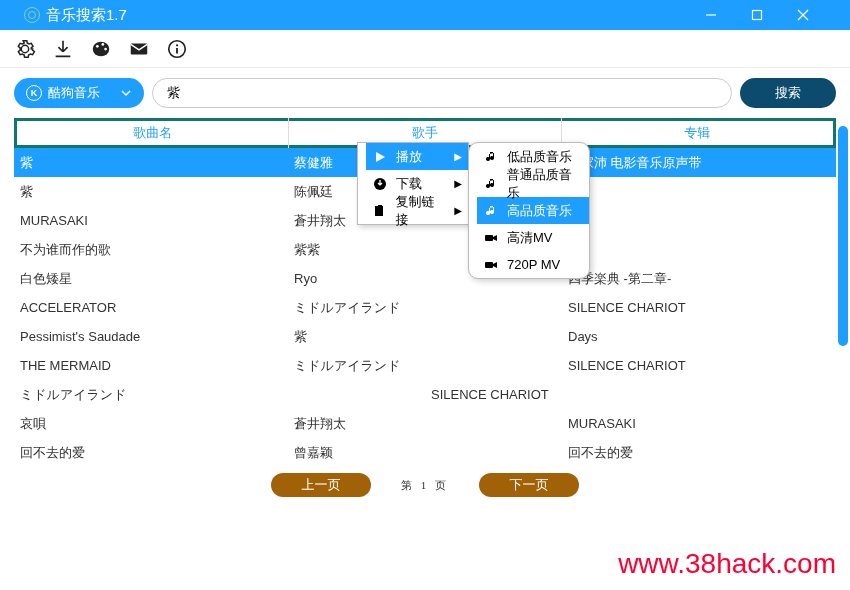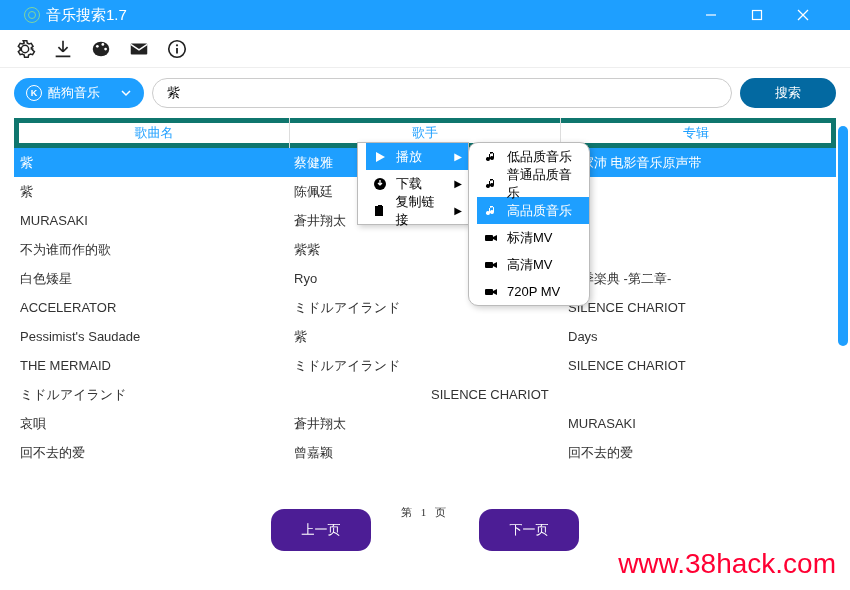--- a/index.html
+++ b/index.html
@@ -9,33 +9,33 @@
 .titlebar .app-icon::after { content: ''; width: 6px; height: 6px; border: 1.5px solid #7fd4a0; border-radius: 50%; }
 .win-controls { margin-left: auto; display: flex; }
 .win-btn { width: 46px; height: 30px; display: flex; align-items: center; justify-content: center; cursor: pointer; }
 .toolbar { height: 38px; display: flex; align-items: center; padding: 0 14px; gap: 16px; border-bottom: 1px solid #eee; }
 .toolbar .ticon { width: 22px; height: 22px; cursor: pointer; display: flex; align-items: center; justify-content: center; }
 .searchbar { display: flex; align-items: center; padding: 10px 14px; gap: 8px; }
 .dropdown { width: 130px; height: 30px; background: #1e9fff; border-radius: 15px; display: flex; align-items: center; padding: 0 12px; color: #fff; font-size: 13px; position: relative; }
 .dropdown .kicon { width: 16px; height: 16px; border: 1.5px solid #fff; border-radius: 50%; margin-right: 6px; display: flex; align-items: center; justify-content: center; font-size: 9px; font-weight: bold; }
 .dropdown .chev { margin-left: auto; }
 .search-input { flex: 1; height: 30px; border: 1px solid #ccc; border-radius: 15px; padding: 0 14px; font-size: 13px; outline: none; }
-.search-btn { width: 96px; height: 30px; background: #0369a1; color: #fff; border: none; border-radius: 15px; font-size: 13px; cursor: pointer; }
+.search-btn { width: 96px; height: 30px; background: #0c4a6e; color: #fff; border: none; border-radius: 15px; font-size: 13px; cursor: pointer; }
 .table-wrap { position: relative; padding: 0 14px; }
-.table-head { display: flex; height: 30px; align-items: center; border: 5px solid #0f766e; }
+.table-head { display: flex; height: 30px; align-items: center; border: 3px solid #0f766e; }
 .table-head .col { flex: 1; text-align: center; color: #1e9fff; font-size: 13px; border-right: 1px solid #ddd; line-height: 30px; }
 .table-head .col:last-child { border-right: none; }
 .rows { position: relative; }
 .row { display: flex; height: 29px; align-items: center; font-size: 13px; color: #333; }
 .row .cell { flex: 1; padding: 0 6px; white-space: nowrap; overflow: hidden; }
 .row.sel { background: #1e9fff; color: #fff; }
 .scrollbar { position: absolute; right: 2px; top: 0; width: 10px; height: 420px; }
 .scroll-thumb { width: 10px; height: 220px; background: #1e9fff; border-radius: 5px; margin-top: 8px; }
 .pager { display: flex; align-items: center; justify-content: center; gap: 30px; margin-top: 6px; }
-.pbtn { width: 100px; height: 42px; background: #4c1d95; color: #fff; border: none; border-radius: 13px; font-size: 13px; cursor: pointer; margin-top: 36px; }
+.pbtn { width: 100px; height: 24px; background: #a16207; color: #fff; border: none; border-radius: 13px; font-size: 13px; cursor: pointer; }
 .pinfo { font-size: 11px; font-family: SimSun, serif; color: #333; letter-spacing: 3px; }
 .ctx-menu { position: absolute; background: #fff; border: 1px solid #bbb; box-shadow: 2px 2px 6px rgba(0,0,0,0.2); font-size: 13px; z-index: 10; padding-left: 8px; }
 .ctx-menu.m1 { left: 357px; top: 142px; width: 112px; }
 .ctx-menu.m2 { left: 468px; top: 142px; width: 122px; border-radius: 10px; }
 .ctx-item { height: 27px; display: flex; align-items: center; padding: 0 6px; gap: 8px; cursor: pointer; }
 .ctx-item.sel { background: #1e9fff; color: #fff; }
 .ctx-item .cicon { width: 16px; display: flex; justify-content: center; }
 .ctx-item .arrow { margin-left: auto; font-size: 10px; }
 .watermark { position: absolute; right: 14px; bottom: 10px; color: #ff0033; font-size: 28px; font-weight: 400; font-family: Arial, sans-serif; }
 svg { display: block; }
@@ -243,35 +243,26 @@
       </span>
       <span>高品质音乐</span>
     </div>
     <div class="ctx-item">
       <span class="cicon">
         <svg width="14" height="14">
           <rect x="1" y="4" width="8" height="6" rx="1" fill="currentColor"></rect>
           <path d="M9 6l4-2v6l-4-2z" fill="currentColor"></path>
         </svg>
       </span>
-      <span>标清MV</span>
+      <span>高清MV</span>
     </div>
     <div class="ctx-item">
       <span class="cicon">
         <svg width="14" height="14">
           <rect x="1" y="4" width="8" height="6" rx="1" fill="currentColor"></rect>
           <path d="M9 6l4-2v6l-4-2z" fill="currentColor"></path>
         </svg>
       </span>
-      <span>高清MV</span>
-    </div>
-    <div class="ctx-item">
-      <span class="cicon">
-        <svg width="14" height="14">
-          <rect x="1" y="4" width="8" height="6" rx="1" fill="currentColor"></rect>
-          <path d="M9 6l4-2v6l-4-2z" fill="currentColor"></path>
-        </svg>
-      </span>
       <span>720P MV</span>
     </div>
   </div>
 
 <div class="watermark">www.38hack.com</div>
 
 </body></html>

